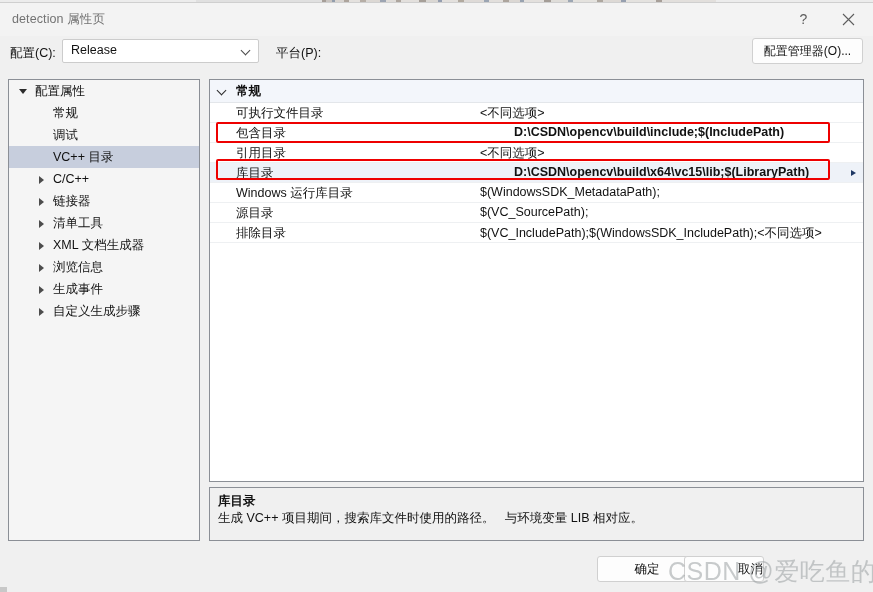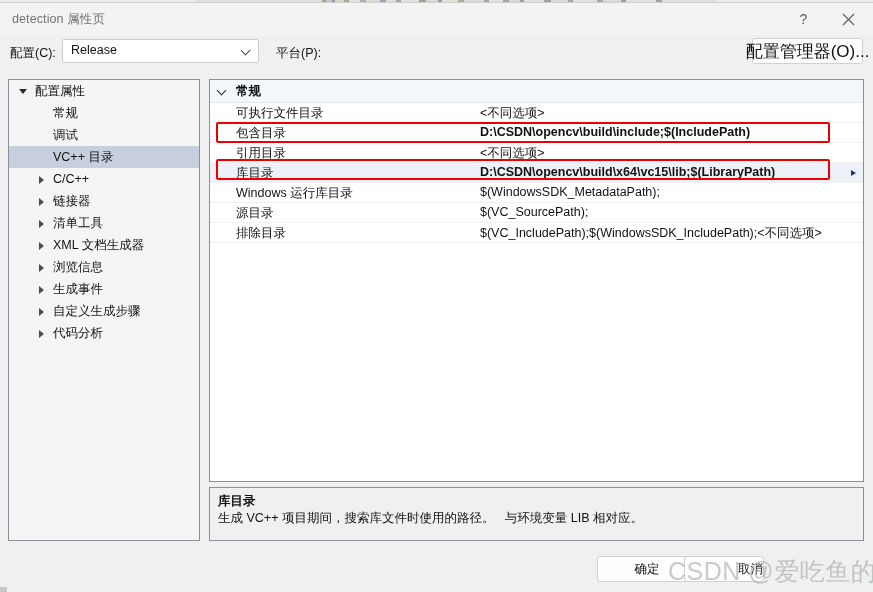--- a/index.html
+++ b/index.html
@@ -111,21 +111,21 @@
   #combo-platform { left: 330px; width: 412px; }
   #cfgmgr-btn {
     position: absolute;
     left: 752px; top: 2px;
     width: 111px; height: 26px;
     background: #fdfdfd;
     border: 1px solid #d0d0d0;
     border-radius: 3px;
     box-sizing: border-box;
     display: flex; align-items: center; justify-content: center;
-    font-size: 17px;
+    font-size: 12px;
     color: #111;
     white-space: nowrap;
   }
 
   
   #tree-panel {
     position: absolute;
     left: 8px; top: 76px;
     width: 192px; height: 462px;
     background: #f5f5f5;
@@ -216,21 +216,21 @@
     color: #111;
     white-space: nowrap;
   }
   .pval {
     position: absolute;
     left: 270px; top: 2px;
     font-size: 12.5px;
     color: #111;
     white-space: nowrap;
   }
-  .pval.bold { font-weight: bold; }
+  .pval.bold { font-weight: bold; margin-left: 34px; }
   .prow .edit-arrow {
     position: absolute;
     right: 5px; top: 7px;
     width: 7px; height: 6px;
   }
   .edit-arrow::before {
     content:""; position:absolute; left:0; top:0;
     border-left: 5px solid #1f3864;
     border-top: 3px solid transparent;
     border-bottom: 3px solid transparent;
@@ -428,26 +428,20 @@
             <i></i>
           </span>
           <span class="tlabel">生成事件</span>
         </div>
         <div class="tree-item d1t">
           <span class="tw collapsed">
             <i></i>
           </span>
           <span class="tlabel">自定义生成步骤</span>
         </div>
-        <div class="tree-item d1t">
-          <span class="tw collapsed">
-            <i></i>
-          </span>
-          <span class="tlabel">代码分析</span>
-        </div>
       </div>
   </div>
 
   <div id="grid-panel">
     <div id="grid-header">
       <span class="ghchev"></span>
       <span class="ghlabel">常规</span>
     </div>
     <div id="grid-body">
         <div class="prow">

